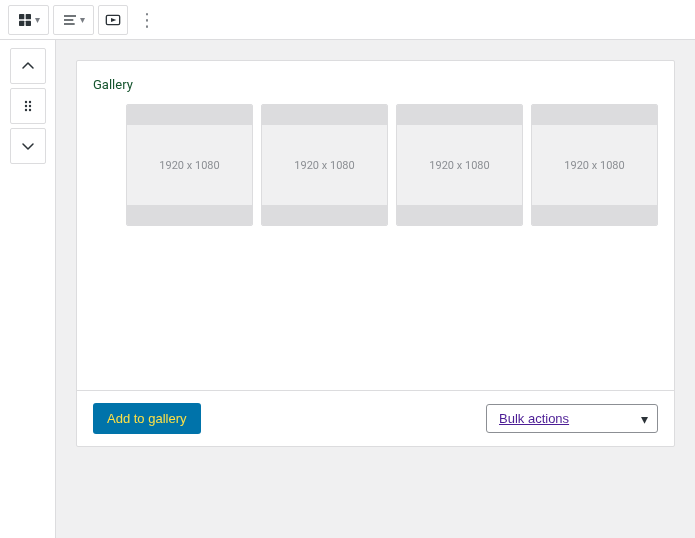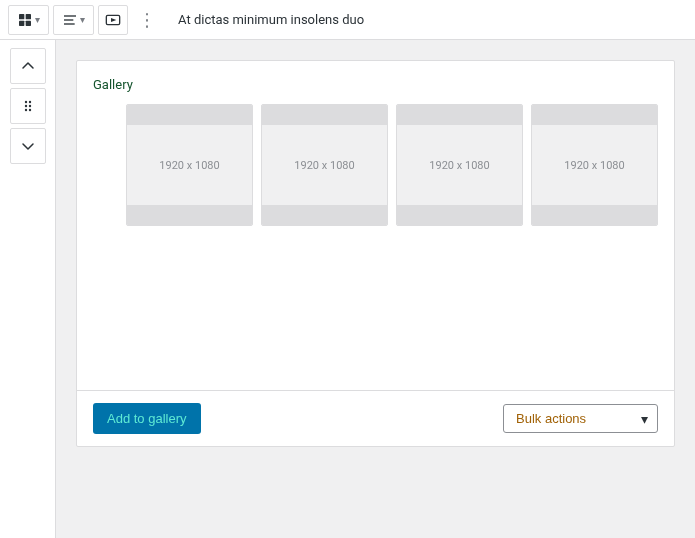--- a/index.html
+++ b/index.html
@@ -176,41 +176,42 @@
     .gallery-footer {
       border-top: 1px solid #dcdcde;
       padding: 12px 16px;
       display: flex;
       align-items: center;
       justify-content: space-between;
     }
 
     .add-to-gallery-btn {
       background: #0073aa;
-      color: #5eead4;
+      color: #fde047;
       border: none;
       border-radius: 3px;
       padding: 8px 14px;
       font-size: 13px;
       cursor: pointer;
       font-weight: 400;
     }
 
     .bulk-actions-select {
       appearance: none;
       -webkit-appearance: none;
       background: #fff;
       border: 1px solid #8c8f94;
       border-radius: 3px;
       padding: 6px 32px 6px 12px;
       font-size: 13px;
-      color: #a16207;
-      cursor: pointer;
-      width: 155px;
+      color: #4c1d95;
+      cursor: pointer;
+      width: 172px;
       position: relative;
+      text-decoration: underline;
     }
 
     .bulk-actions-wrapper {
       position: relative;
       display: inline-block;
     }
 
     .bulk-actions-wrapper::after {
       content: '▾';
       position: absolute;
@@ -260,21 +261,20 @@
 
   <button class="toolbar-icon-btn">
     <svg class="icon-svg" viewBox="0 0 24 24" xmlns="http://www.w3.org/2000/svg">
       <rect x="2" y="5" width="20" height="14" rx="2" fill="none" stroke="#2c3338" stroke-width="2"></rect>
       <polygon points="9,9 17,12 9,15" fill="#2c3338"></polygon>
     </svg>
   </button>
 
   <button class="toolbar-more">⋮</button>
 
-  <span class="toolbar-title">At dictas minimum insolens duo</span>
 </div>
 
 <div class="layout">
 
   <div class="sidebar">
     <button class="sidebar-btn">
       <svg width="14" height="14" viewBox="0 0 14 14" fill="none" xmlns="http://www.w3.org/2000/svg">
         <path d="M2 9L7 4L12 9" stroke="#2c3338" stroke-width="1.5" stroke-linecap="round" stroke-linejoin="round"></path>
       </svg>
     </button>

